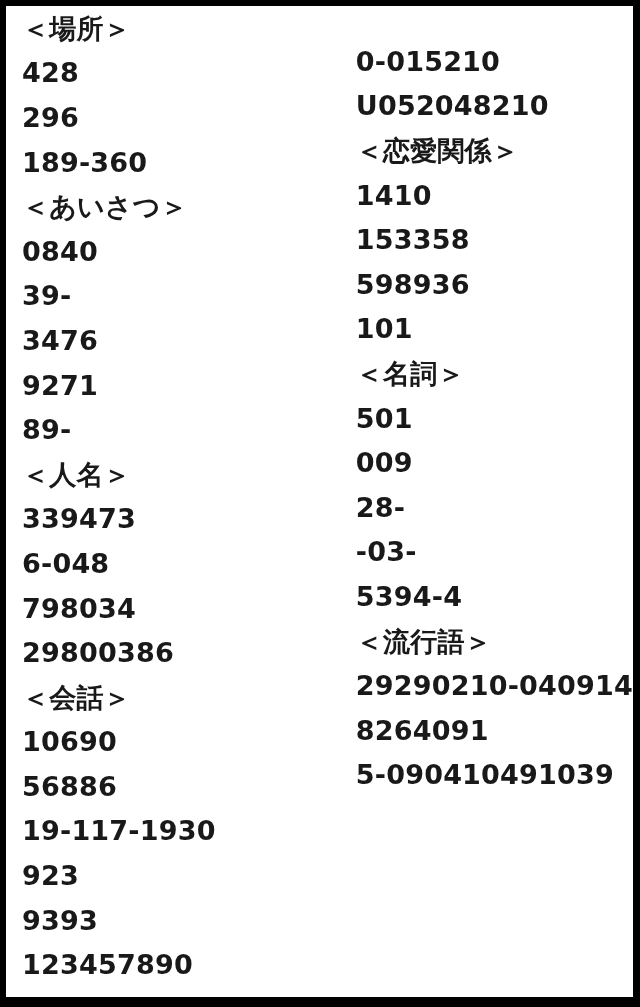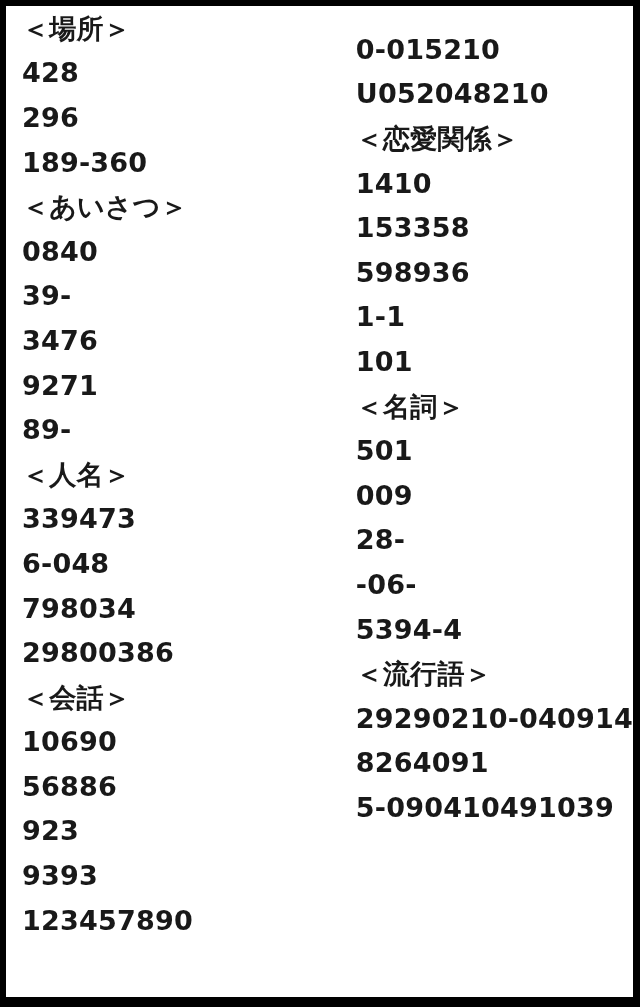--- a/index.html
+++ b/index.html
@@ -29,20 +29,21 @@
   }
   .col-left {
     width: 340px;
     padding-left: 16px;
     padding-top: 0px;
   }
   .col-right {
     flex: 1;
     padding-left: 16px;
     padding-top: 21px;
+    margin-top: 12px;
   }
   .row {
     height: 44.6px;
     display: flex;
     align-items: center;
     font-size: 27px;
     line-height: 1;
     white-space: nowrap;
     letter-spacing: 0.2px;
   }
@@ -63,37 +64,37 @@
       <div class="row">9271</div>
       <div class="row">89-</div>
       <div class="row">＜人名＞</div>
       <div class="row">339473</div>
       <div class="row">6-048</div>
       <div class="row">798034</div>
       <div class="row">29800386</div>
       <div class="row">＜会話＞</div>
       <div class="row">10690</div>
       <div class="row">56886</div>
+      <div class="row">19-117-1930</div>
       <div class="row">923</div>
       <div class="row">9393</div>
       <div class="row">123457890</div>
     </div>
   <div class="col col-right">
       <div class="row">0-015210</div>
       <div class="row">U052048210</div>
       <div class="row">＜恋愛関係＞</div>
       <div class="row">1410</div>
       <div class="row">153358</div>
       <div class="row">598936</div>
-      <div class="row">1-1</div>
       <div class="row">101</div>
       <div class="row">＜名詞＞</div>
       <div class="row">501</div>
       <div class="row">009</div>
       <div class="row">28-</div>
-      <div class="row">-06-</div>
+      <div class="row">-03-</div>
       <div class="row">5394-4</div>
       <div class="row">＜流行語＞</div>
       <div class="row">29290210-040914</div>
       <div class="row">8264091</div>
       <div class="row">5-090410491039</div>
     </div>
 </div>
 
 </body></html>

